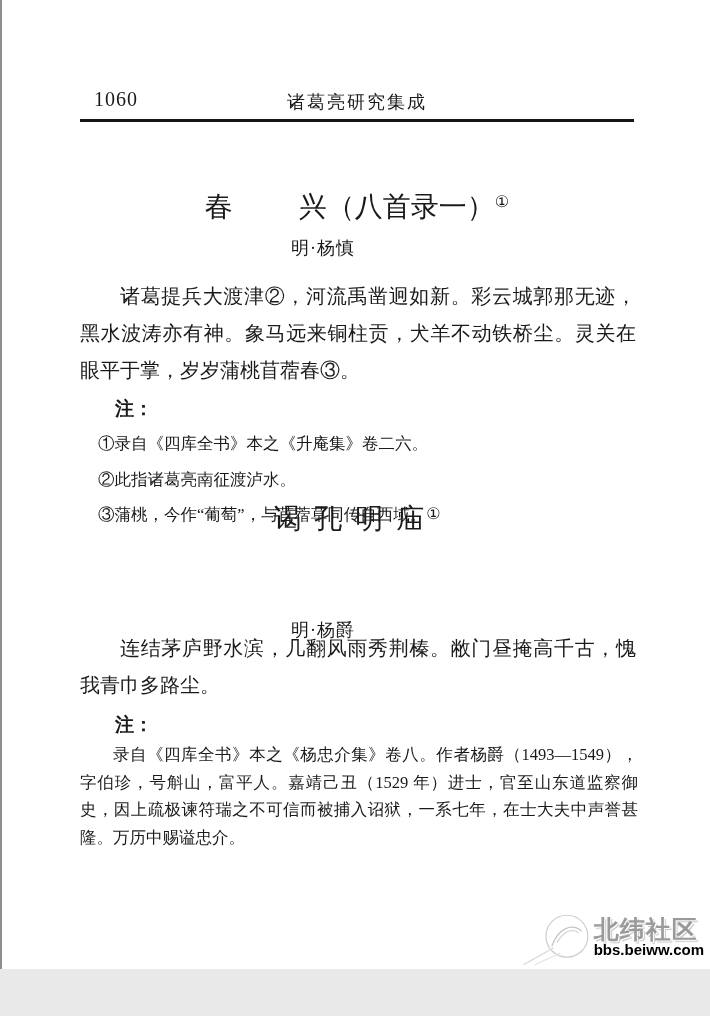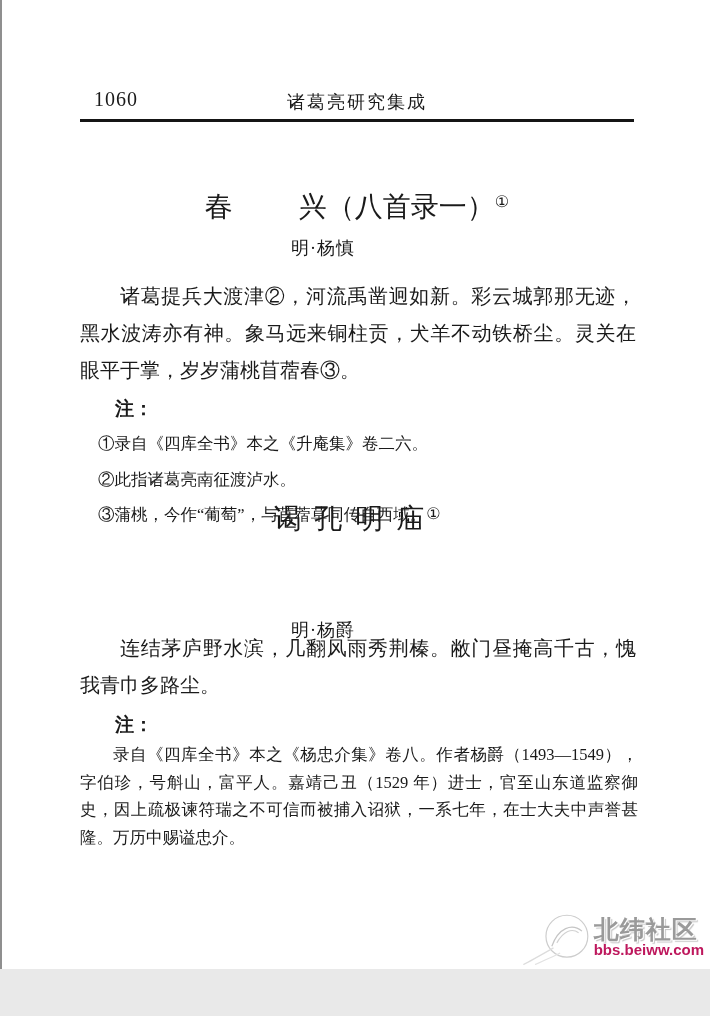--- a/index.html
+++ b/index.html
@@ -120,21 +120,21 @@
     font-weight: 700;
     letter-spacing: 1px;
     color: #9a9a9a;
     text-shadow: 1px 1px 0 #ffffff, 2px 2px 1px #c4c4c4;
     line-height: 26px;
   }
   .wm-site-url {
     font-family: "Liberation Sans", "DejaVu Sans", sans-serif;
     font-size: 15px;
     font-weight: 700;
-    color: #be185d;
+    color: #000000;
     text-shadow: 1px 1px 0 #ffffff;
     line-height: 16px;
   }
 </style>
 </head>
 <body>
 
 <div class="page">
 
   <div class="running-head">

